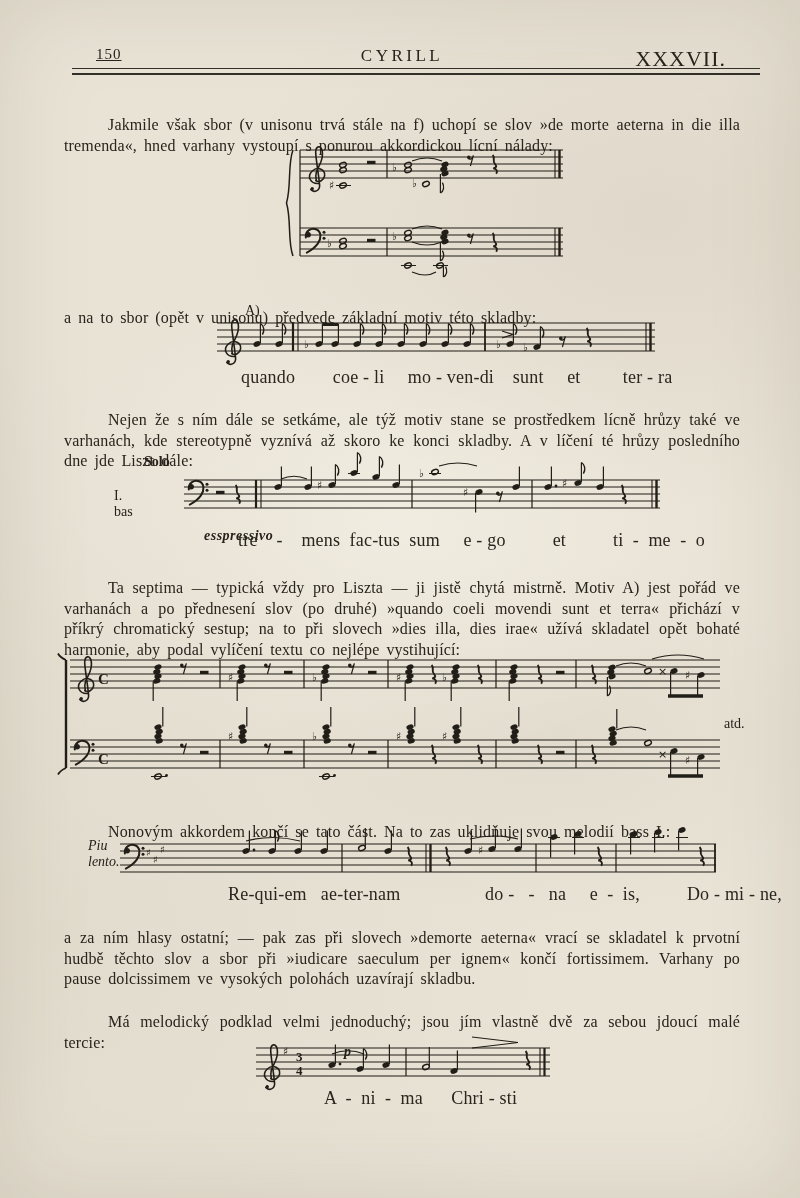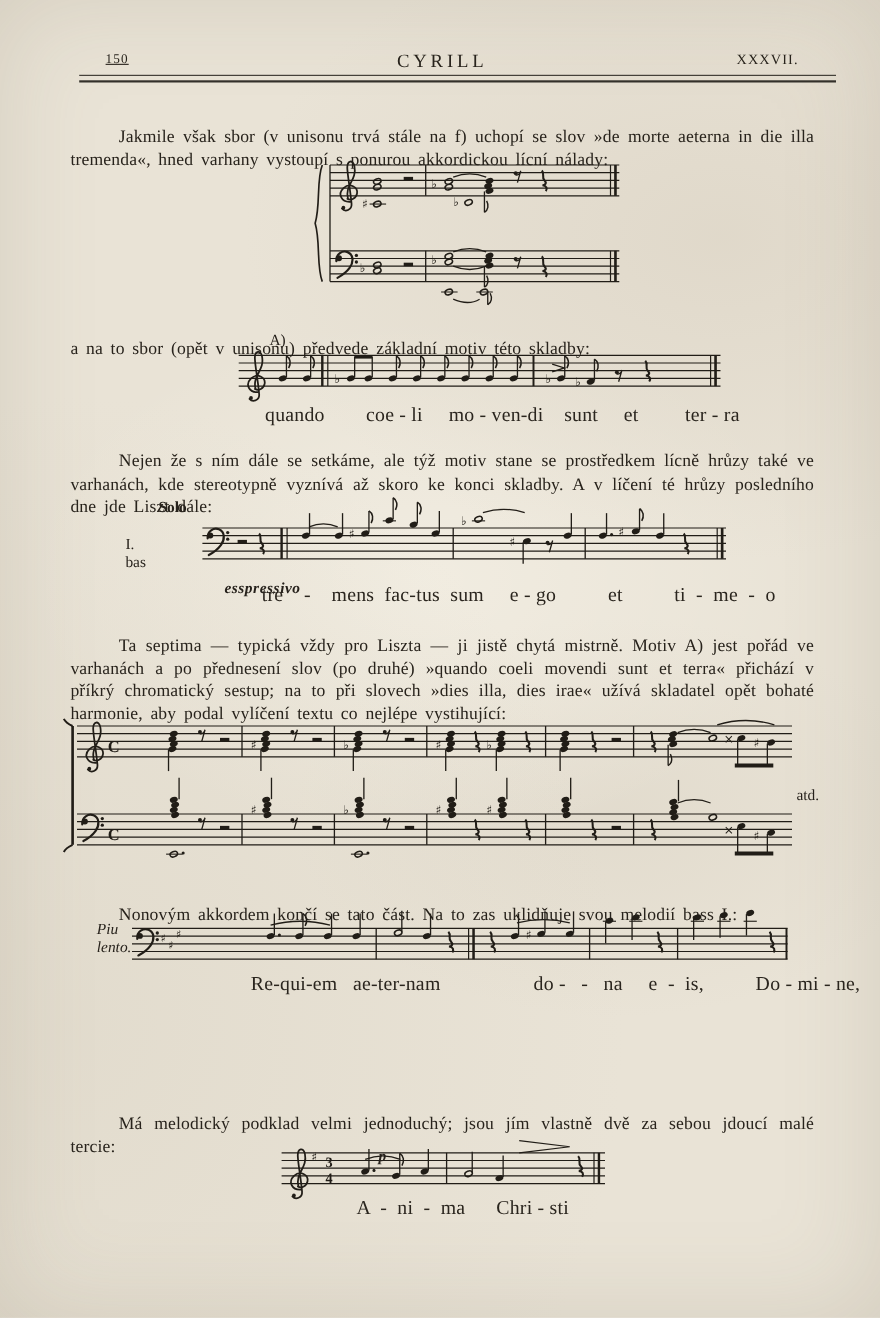--- a/index.html
+++ b/index.html
@@ -8,23 +8,23 @@
     background-color:#e9e3d6;
     background-image:
       radial-gradient(620px 420px at 82% 18%, rgba(213,204,188,.45), transparent 70%),
       radial-gradient(700px 800px at 8% 78%, rgba(216,209,193,.40), transparent 72%),
       radial-gradient(520px 340px at 48% 44%, rgba(255,252,243,.38), transparent 70%),
       radial-gradient(420px 260px at 70% 62%, rgba(210,202,186,.30), transparent 70%);
     box-shadow: inset 0 0 90px rgba(120,110,90,.18);
     font-family:"Liberation Serif", serif; color:#28231c;
   }
   .hdr{position:absolute; top:46px; left:64px; width:676px; height:22px;}
-  .hnum{position:absolute; left:32px; top:0; font-size:12px; letter-spacing:1px;text-decoration:underline;}
+  .hnum{position:absolute; left:32px; top:0; font-size:15px; letter-spacing:1px;text-decoration:underline;}
   .htitle{position:absolute; left:0; right:0; top:0; text-align:center; font-size:17px; letter-spacing:3.5px;}
-  .hissue{position:absolute; right:14px; top:0; font-size:13px; letter-spacing:1px;}
+  .hissue{position:absolute; right:14px; top:0; font-size:22px; letter-spacing:1px;}
   .rule{position:absolute; left:72px; width:688px; background:#33302a;}
   .rule.thin{top:68px; height:1.3px;}
   .rule.thick{top:72.5px; height:2.6px;}
   .p{position:absolute; left:64px; width:676px; font-size:16px; line-height:20.6px;
      text-align:justify; word-spacing:2.8px; letter-spacing:.15px;}
   .ind{text-indent:44px;}
   figure{position:absolute; margin:0; padding:0;}
   svg{display:block; overflow:visible;}
   .lyr{position:absolute; white-space:pre; font-size:18px; color:#2a251e; letter-spacing:.2px;text-align:center;}
   .lbl{position:absolute; font-size:14px; color:#26211b;}
@@ -384,20 +384,21 @@
       <path d="M572 1.5H584" stroke="#211d17" stroke-width="1"></path>
         <use href="#q4d" x="578" y="-4"></use>
       <path d="M596 1.5H608" stroke="#211d17" stroke-width="1"></path>
         <use href="#q4d" x="602" y="-6"></use>
       <use href="#r4" x="618" y="11"></use>
       <path d="M635 8V36" stroke="#211d17" stroke-width="1.8"></path>
     </svg>
     <div class="lyr" style="left:148px; top:64px">Re-qui-em   ae-ter-nam                  do -   -   na     e  -  is,          Do - mi - ne,</div>
   </figure>
 
+  <p class="p" style="top:912px">a za ním hlasy ostatní; — pak zas při slovech »demorte aeterna« vrací se skladatel k prvotní hudbě těchto slov a sbor při »iudicare saeculum per ignem« končí fortissimem. Varhany po pause dolcissimem ve vysokých polohách uzavírají skladbu.</p>
   <p class="p ind" style="top:996px">Má melodický podklad velmi jednoduchý; jsou jím vlastně dvě za sebou jdoucí malé tercie:</p>
 
   <figure style="left:240px; top:1028px">
     <div class="lbl it bold" style="left:104px; top:0px">p</div>
     <svg width="330" height="64" style="position:absolute; left:0; top:12px">
       <path d="M16 8H310M16 15H310M16 22H310M16 29H310M16 36H310" stroke="#211d17" stroke-width="1.1"></path>
       <use href="#gclef" x="20" y="8"></use>
       <text class="mx" x="43" y="15">♯</text>
       <text class="ts" x="56" y="21">3</text>
       <text class="ts" x="56" y="35">4</text>

